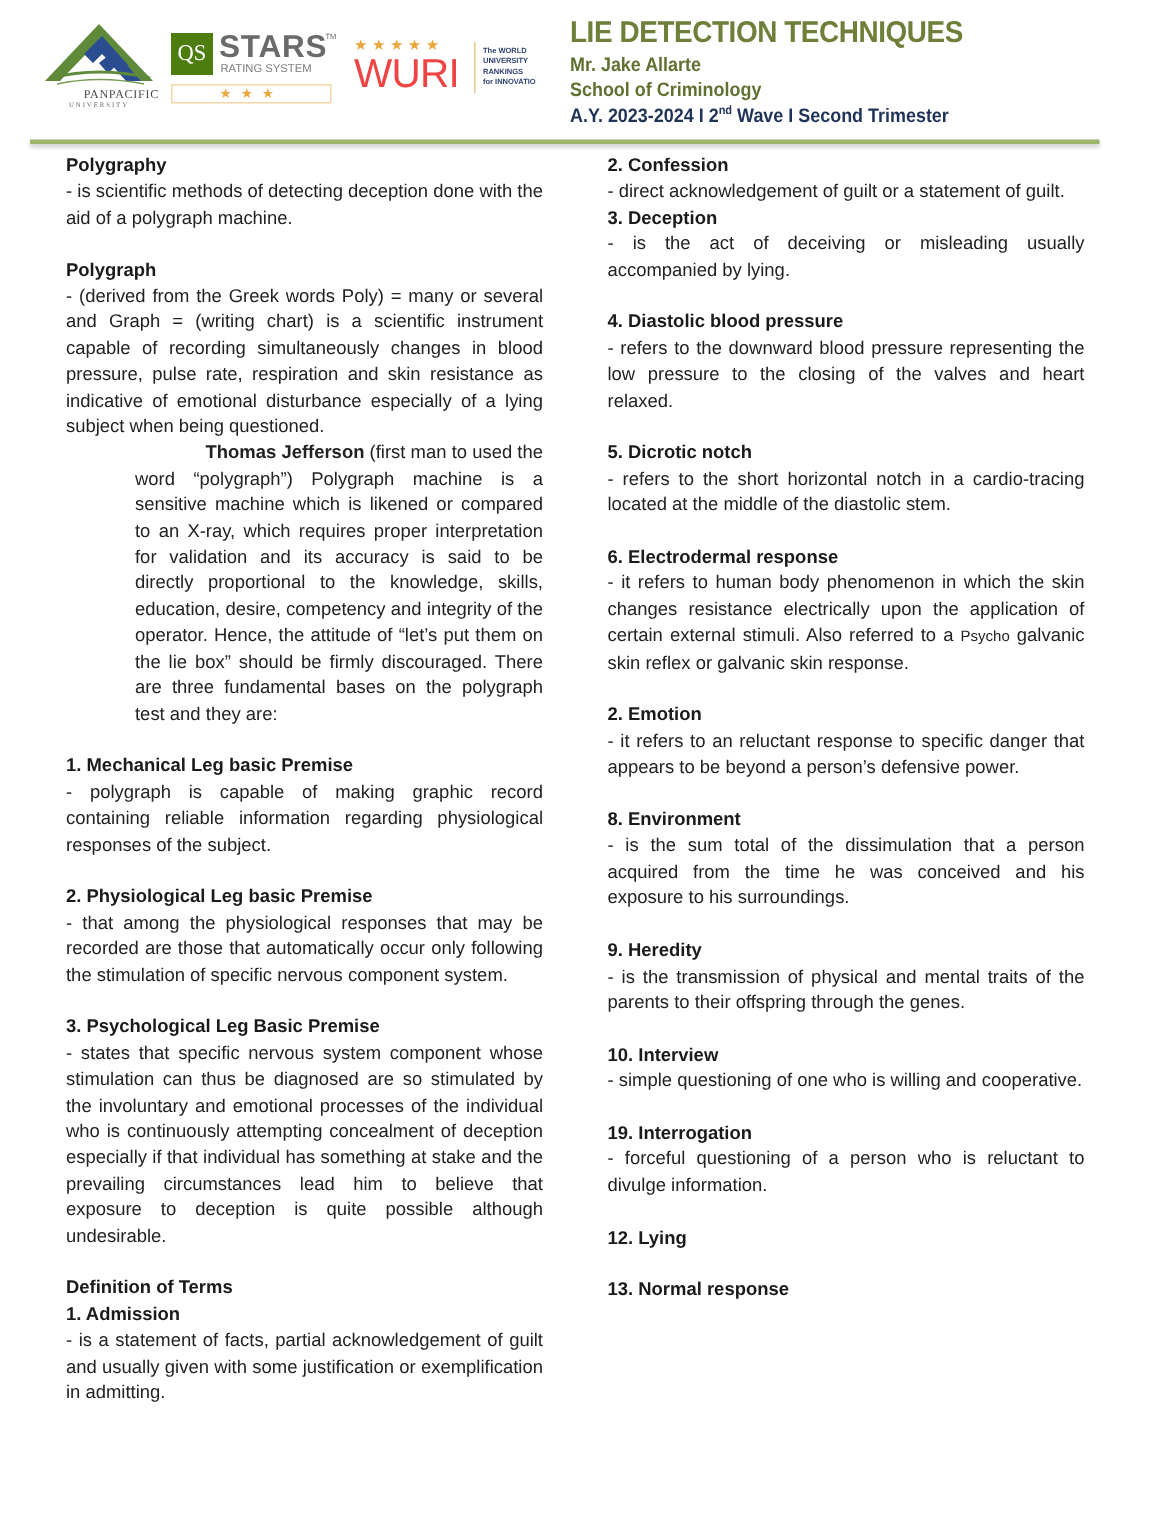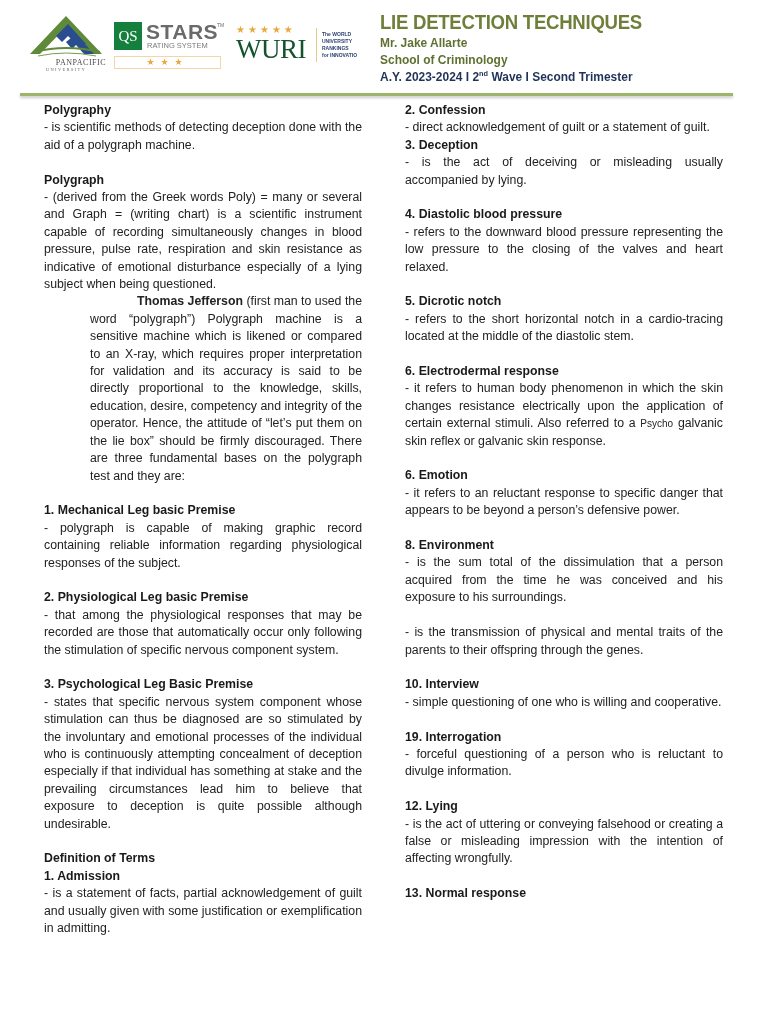--- a/index.html
+++ b/index.html
@@ -9,31 +9,31 @@
   
   .header { position: absolute; left: 0; top: 0; width: 768px; height: 100px; }
   .logo-pup { position: absolute; left: 26px; top: 14px; width: 80px; height: 62px; }
   .logo-pup svg { display: block; }
   .pup-name { position: absolute; left: 0; top: 44px; width: 80px; text-align: right;
     font-family: "Liberation Serif", serif; font-size: 8px; letter-spacing: 0.5px; color: #4a4a4a; }
   .pup-sub { position: absolute; left: 0; top: 53px; width: 80px; text-align: center;
     font-family: "Liberation Serif", serif; font-size: 4.5px; letter-spacing: 1.3px; color: #6a6a6a; }
 
   .logo-qs { position: absolute; left: 114px; top: 20px; width: 110px; height: 52px; }
-  .qs-box { position: absolute; left: 0; top: 2px; width: 28px; height: 28px; background: #15803d;
+  .qs-box { position: absolute; left: 0; top: 2px; width: 28px; height: 28px; background: #4d7c0f;
     color: #fff; font-family: "Liberation Serif", serif; font-size: 15px; text-align: center; line-height: 28px; }
   .qs-stars-word { position: absolute; left: 32px; top: 0px; font-size: 21px; font-weight: bold; color: #6a6a6a; letter-spacing: 0.5px; }
   .qs-tm { position: absolute; left: 103px; top: 2px; font-size: 5px; color: #6a6a6a; }
   .qs-rating { position: absolute; left: 33px; top: 21px; font-size: 7.5px; color: #7a7a7a; }
   .qs-starbar { position: absolute; left: 0; top: 36px; width: 107px; height: 13px; border: 1px solid #f2d6a6;
     text-align: center; font-size: 9px; line-height: 11px; color: #e9a73c; letter-spacing: 6px; }
 
   .logo-wuri { position: absolute; left: 236px; top: 24px; width: 140px; height: 44px; }
   .wuri-stars { position: absolute; left: 0; top: 0; font-size: 10px; color: #e9a73c; letter-spacing: 3px; }
-  .wuri-word { position: absolute; left: 0; top: 10px; font-family: Liberation Serif, serif; font-size: 27px; color: #14532d; letter-spacing: -0.5px; }
+  .wuri-word { position: absolute; left: 0; top: 10px; font-family: Liberation Sans, sans-serif; font-size: 27px; color: #ef4444; letter-spacing: -0.5px; }
   .wuri-divider { position: absolute; left: 80px; top: 4px; width: 1px; height: 34px; background: #e3c98a; }
   .wuri-text { position: absolute; left: 86px; top: 7px; font-size: 5px; font-weight: bold; line-height: 7px; color: #2f4270; }
 
   .title-block { position: absolute; left: 380px; top: 10px; }
   .doc-title { font-size: 20px; font-weight: bold; color: #6e7f39; letter-spacing: -0.3px; line-height: 24px; transform: scaleX(0.93); transform-origin: left; white-space: nowrap; }
   .doc-line { font-size: 13px; font-weight: bold; line-height: 17px; white-space: nowrap; transform: scaleX(0.92); transform-origin: left; }
   .doc-line.olive { color: #5f7030; }
   .doc-line.navy { color: #1f3257; }
   .doc-line sup { font-size: 8px; vertical-align: super; line-height: 0; }
 
@@ -137,37 +137,37 @@
   <div class="gap"></div>
 
   <div class="h">5. Dicrotic notch</div>
   <div class="p">- refers to the short horizontal notch in a cardio-tracing located at the middle of the diastolic stem.</div>
   <div class="gap"></div>
 
   <div class="h">6. Electrodermal response</div>
   <div class="p"><span>- it refers to human body phenomenon in which the skin changes resistance electrically upon the application of certain external stimuli. Also referred to a </span><span class="small-inline">Psycho</span><span> galvanic skin reflex or galvanic skin response.</span></div>
   <div class="gap"></div>
 
-  <div class="h">6. Emotion</div>
+  <div class="h">2. Emotion</div>
   <div class="p">- it refers to an reluctant response to specific danger that appears to be beyond a person’s defensive power.</div>
   <div class="gap"></div>
 
   <div class="h">8. Environment</div>
   <div class="p">- is the sum total of the dissimulation that a person acquired from the time he was conceived and his exposure to his surroundings.</div>
   <div class="gap"></div>
 
+  <div class="h">9. Heredity</div>
   <div class="p">- is the transmission of physical and mental traits of the parents to their offspring through the genes.</div>
   <div class="gap"></div>
 
   <div class="h">10. Interview</div>
   <div class="p">- simple questioning of one who is willing and cooperative.</div>
   <div class="gap"></div>
 
   <div class="h">19. Interrogation</div>
   <div class="p">- forceful questioning of a person who is reluctant to divulge information.</div>
   <div class="gap"></div>
 
   <div class="h">12. Lying</div>
-  <div class="p">-  is the act of uttering or conveying falsehood or creating a false or misleading impression with the intention of affecting wrongfully.</div>
   <div class="gap"></div>
 
   <div class="h">13. Normal response</div>
 </div>
 
 </body></html>

